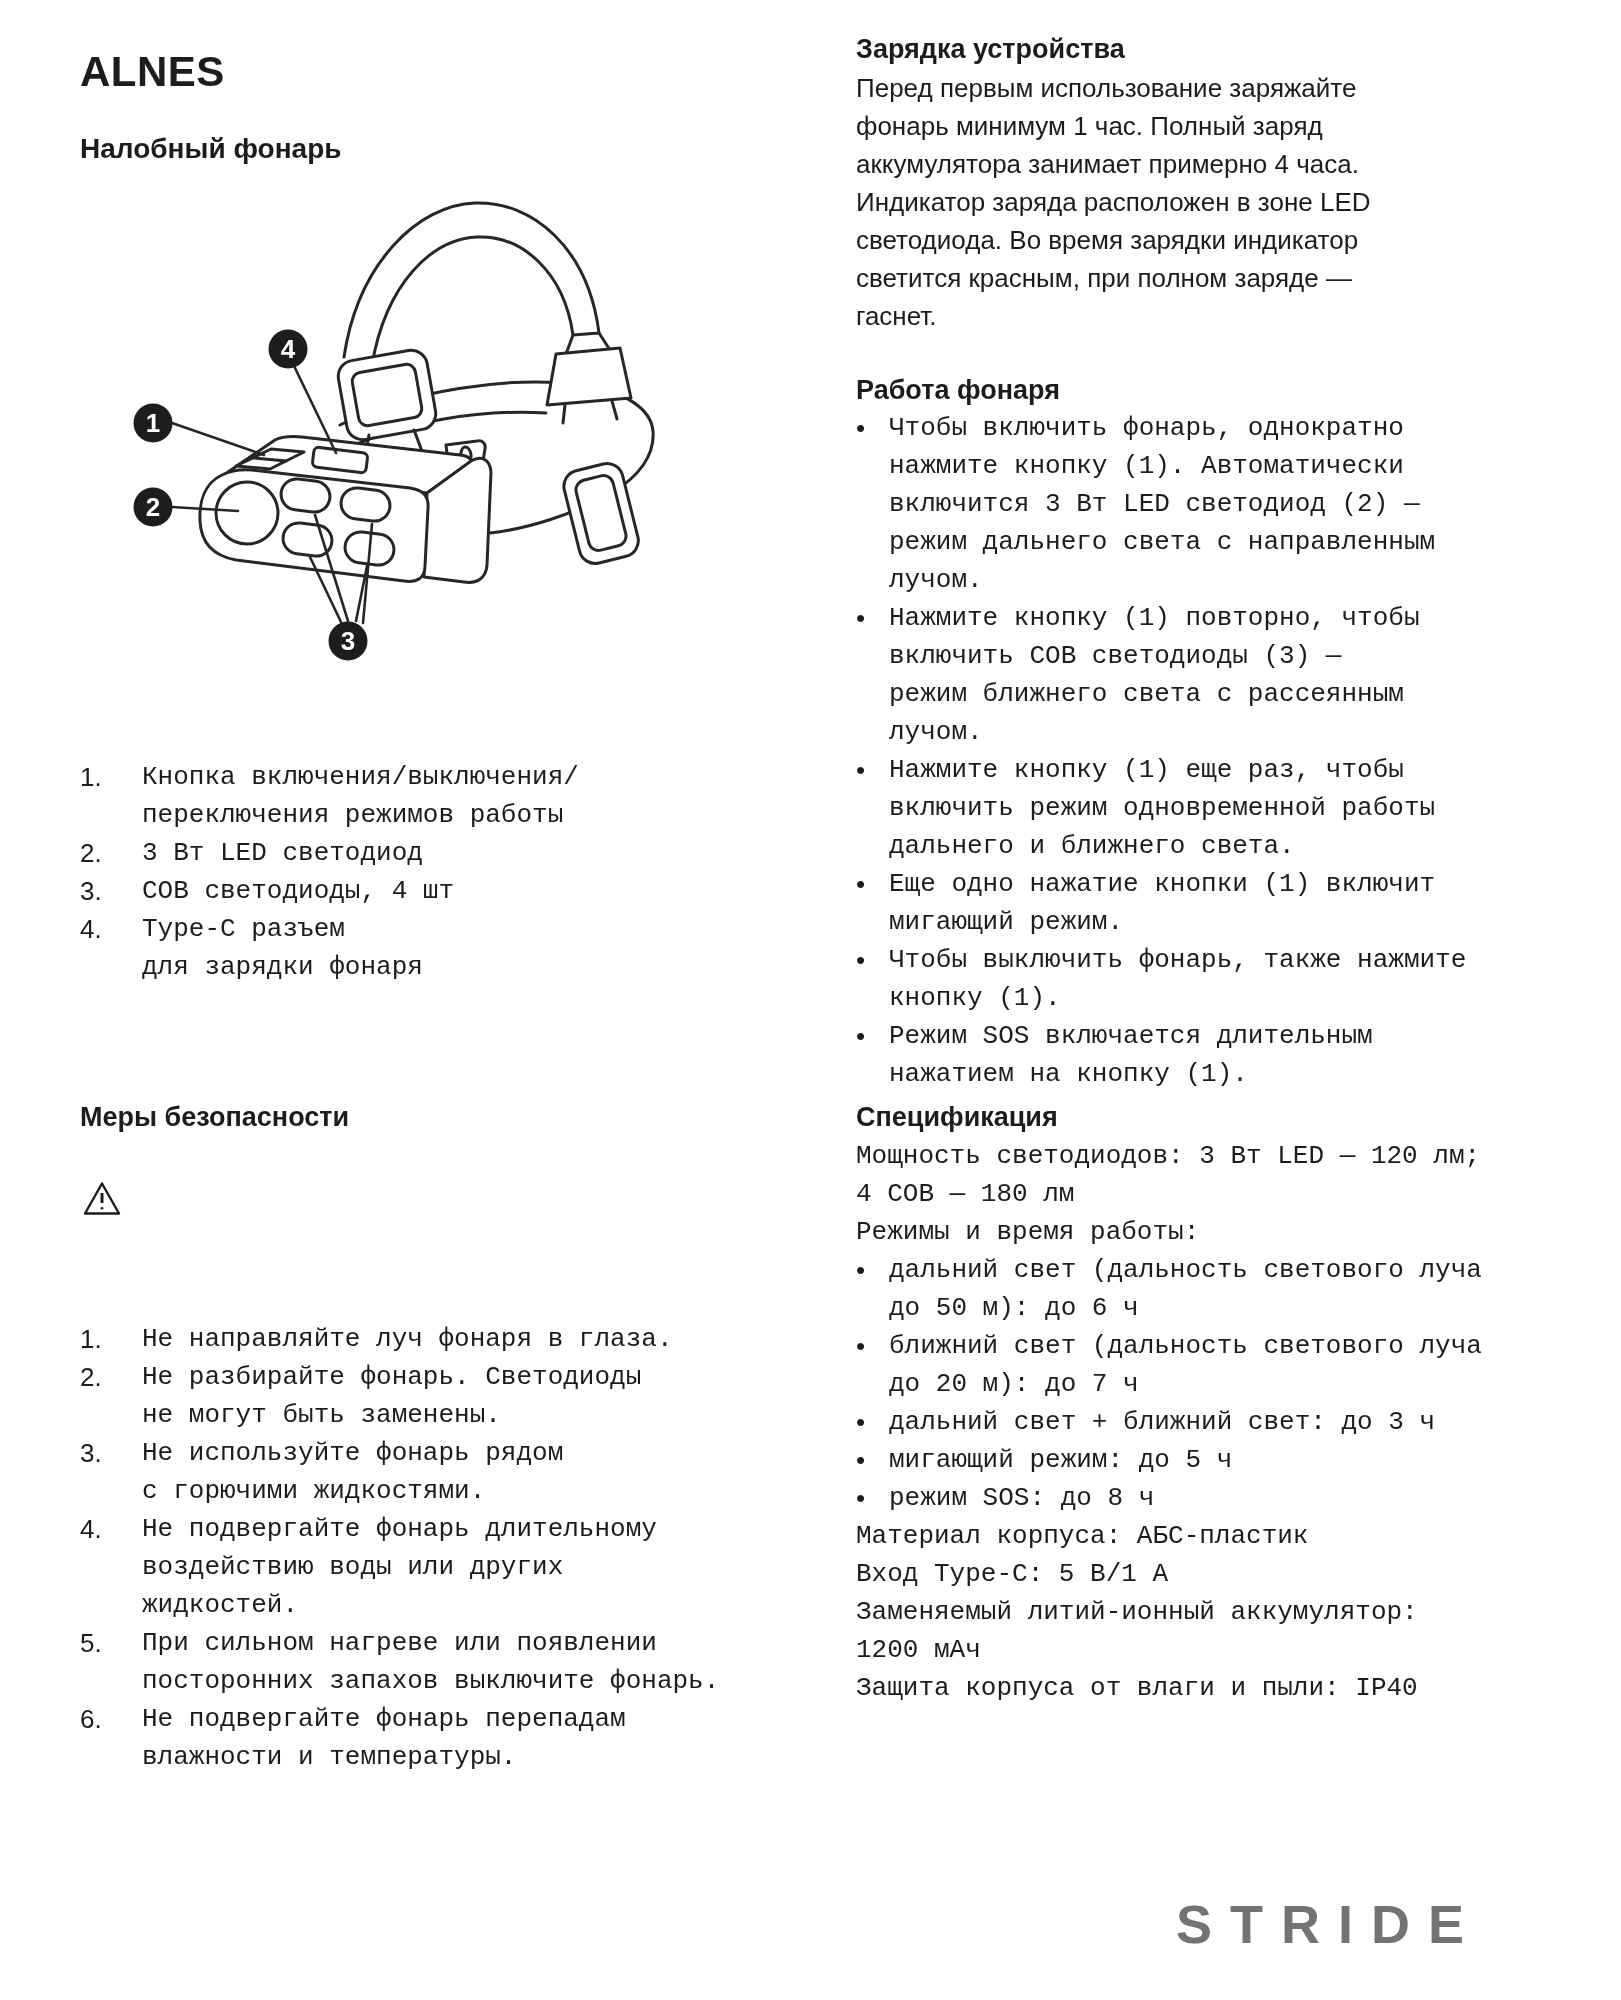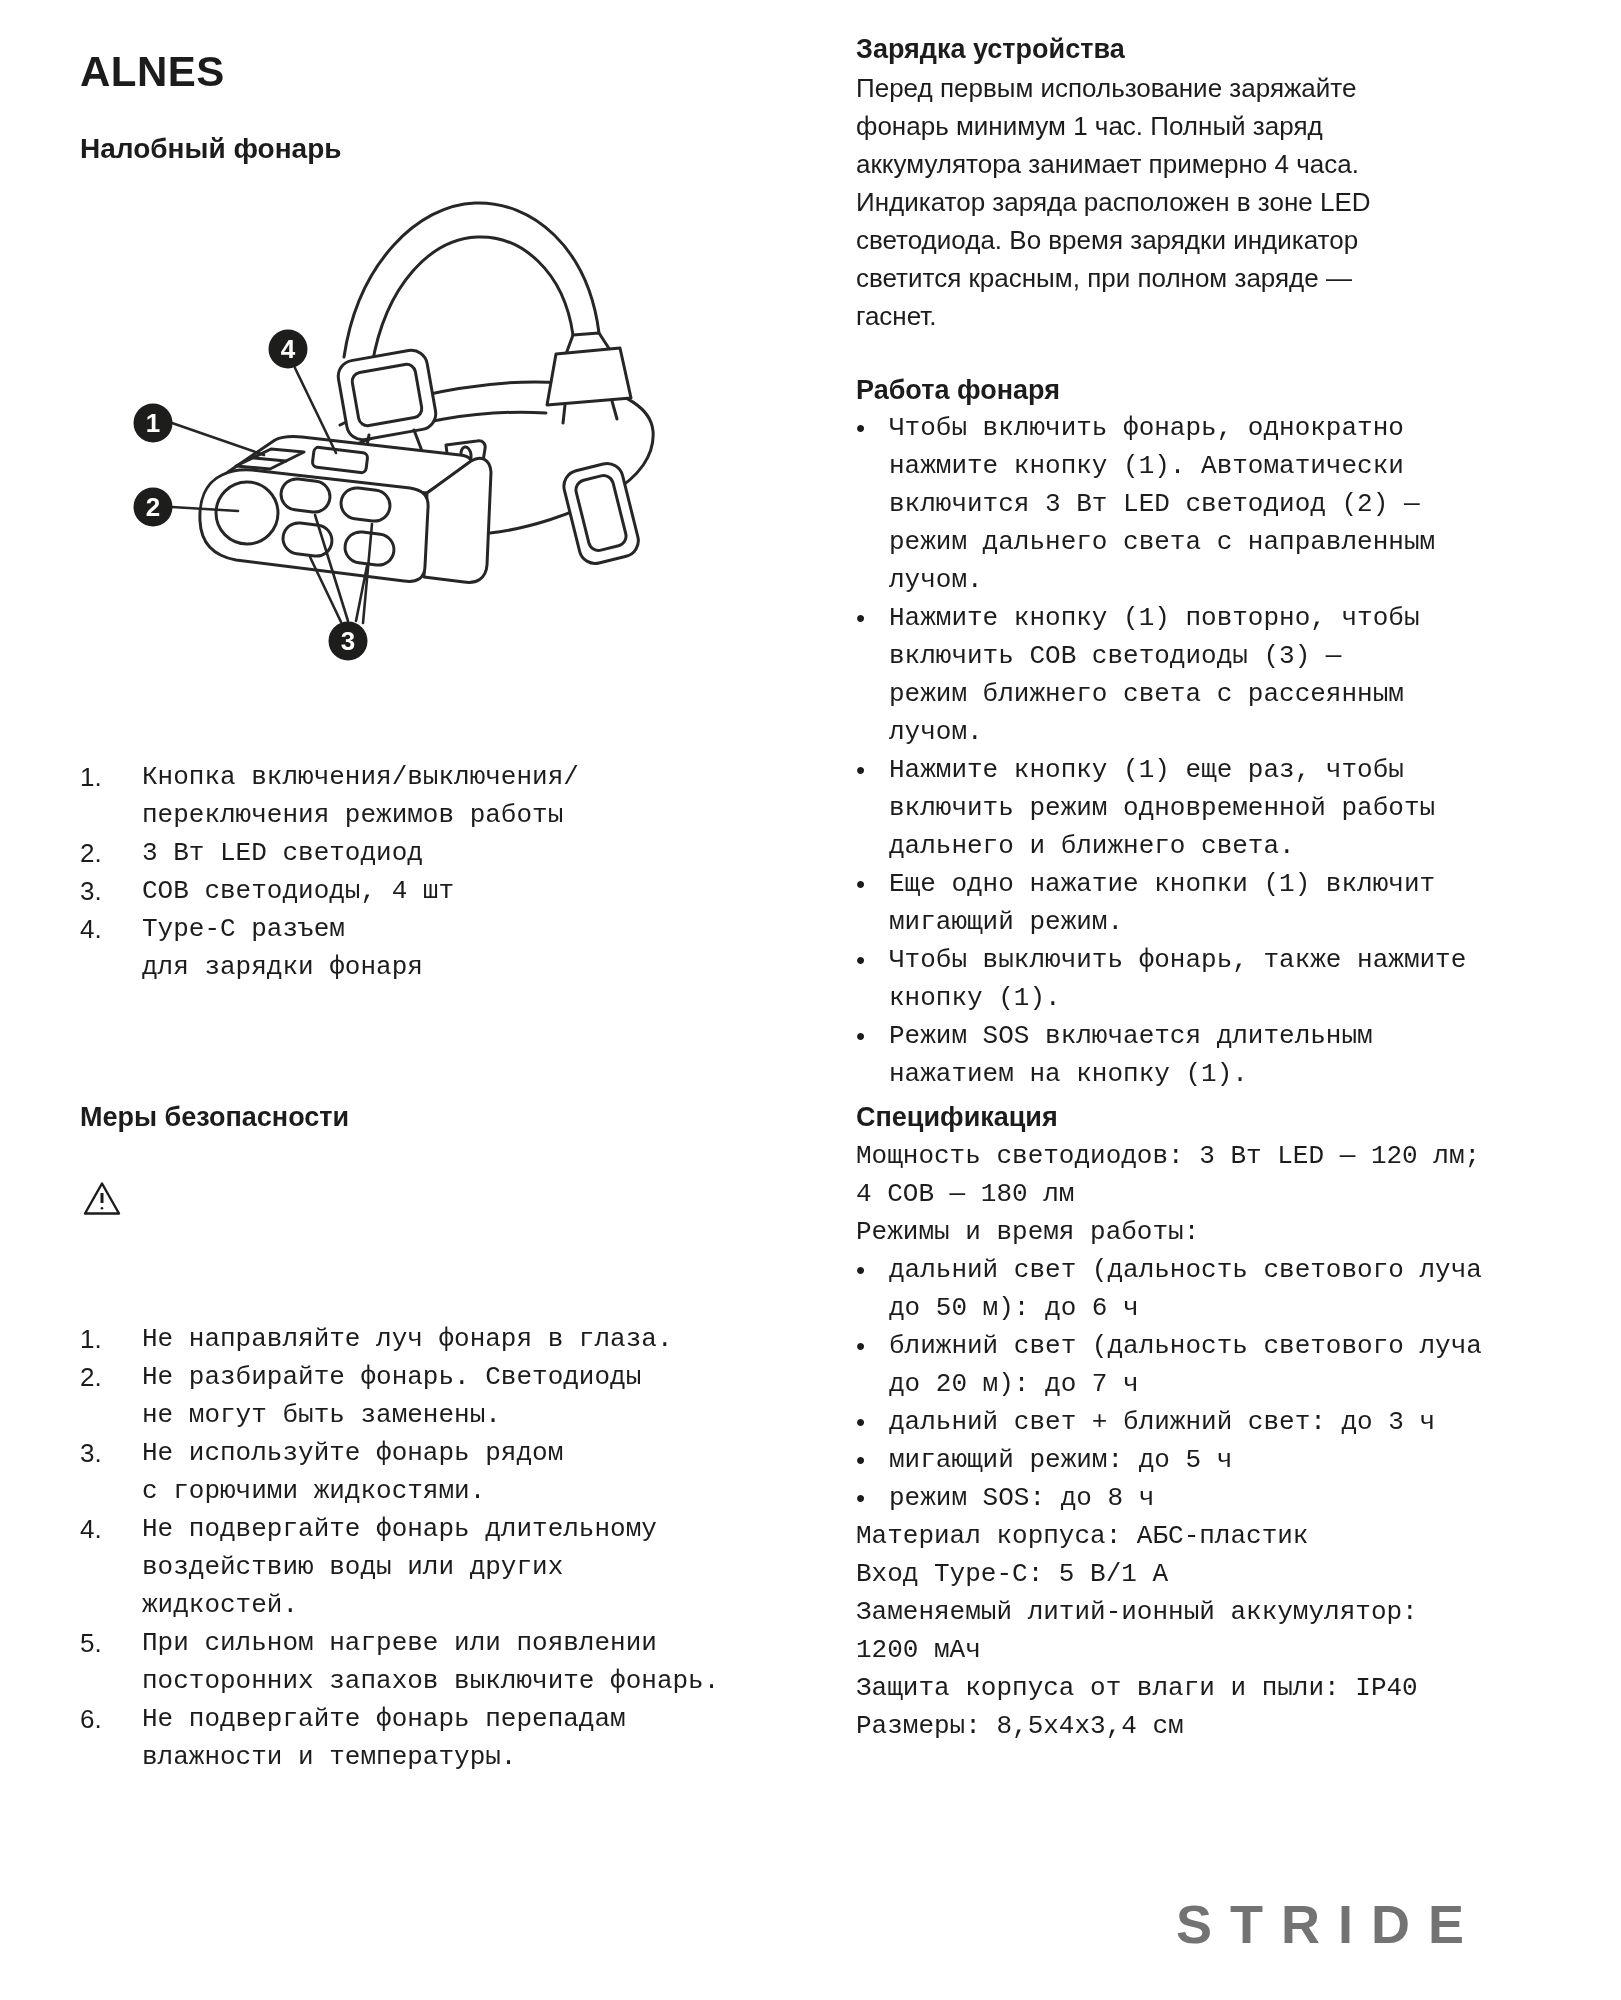--- a/index.html
+++ b/index.html
@@ -298,20 +298,16 @@
 
       <span class="txt">Заменяемый литий-ионный аккумулятор:
 1200 мАч</span>
     </div>
 
     <div class="item">
 
       <span class="txt">Защита корпуса от влаги и пыли: IP40</span>
     </div>
 
-    <div class="item">
-
-      <span class="txt">Размеры: 8,5х4х3,4 см</span>
-    </div>
 
   </div>
 
 <div class="abs brand" style="left:1176px; top:1896px;">STRIDE</div>
 
 </body></html>

